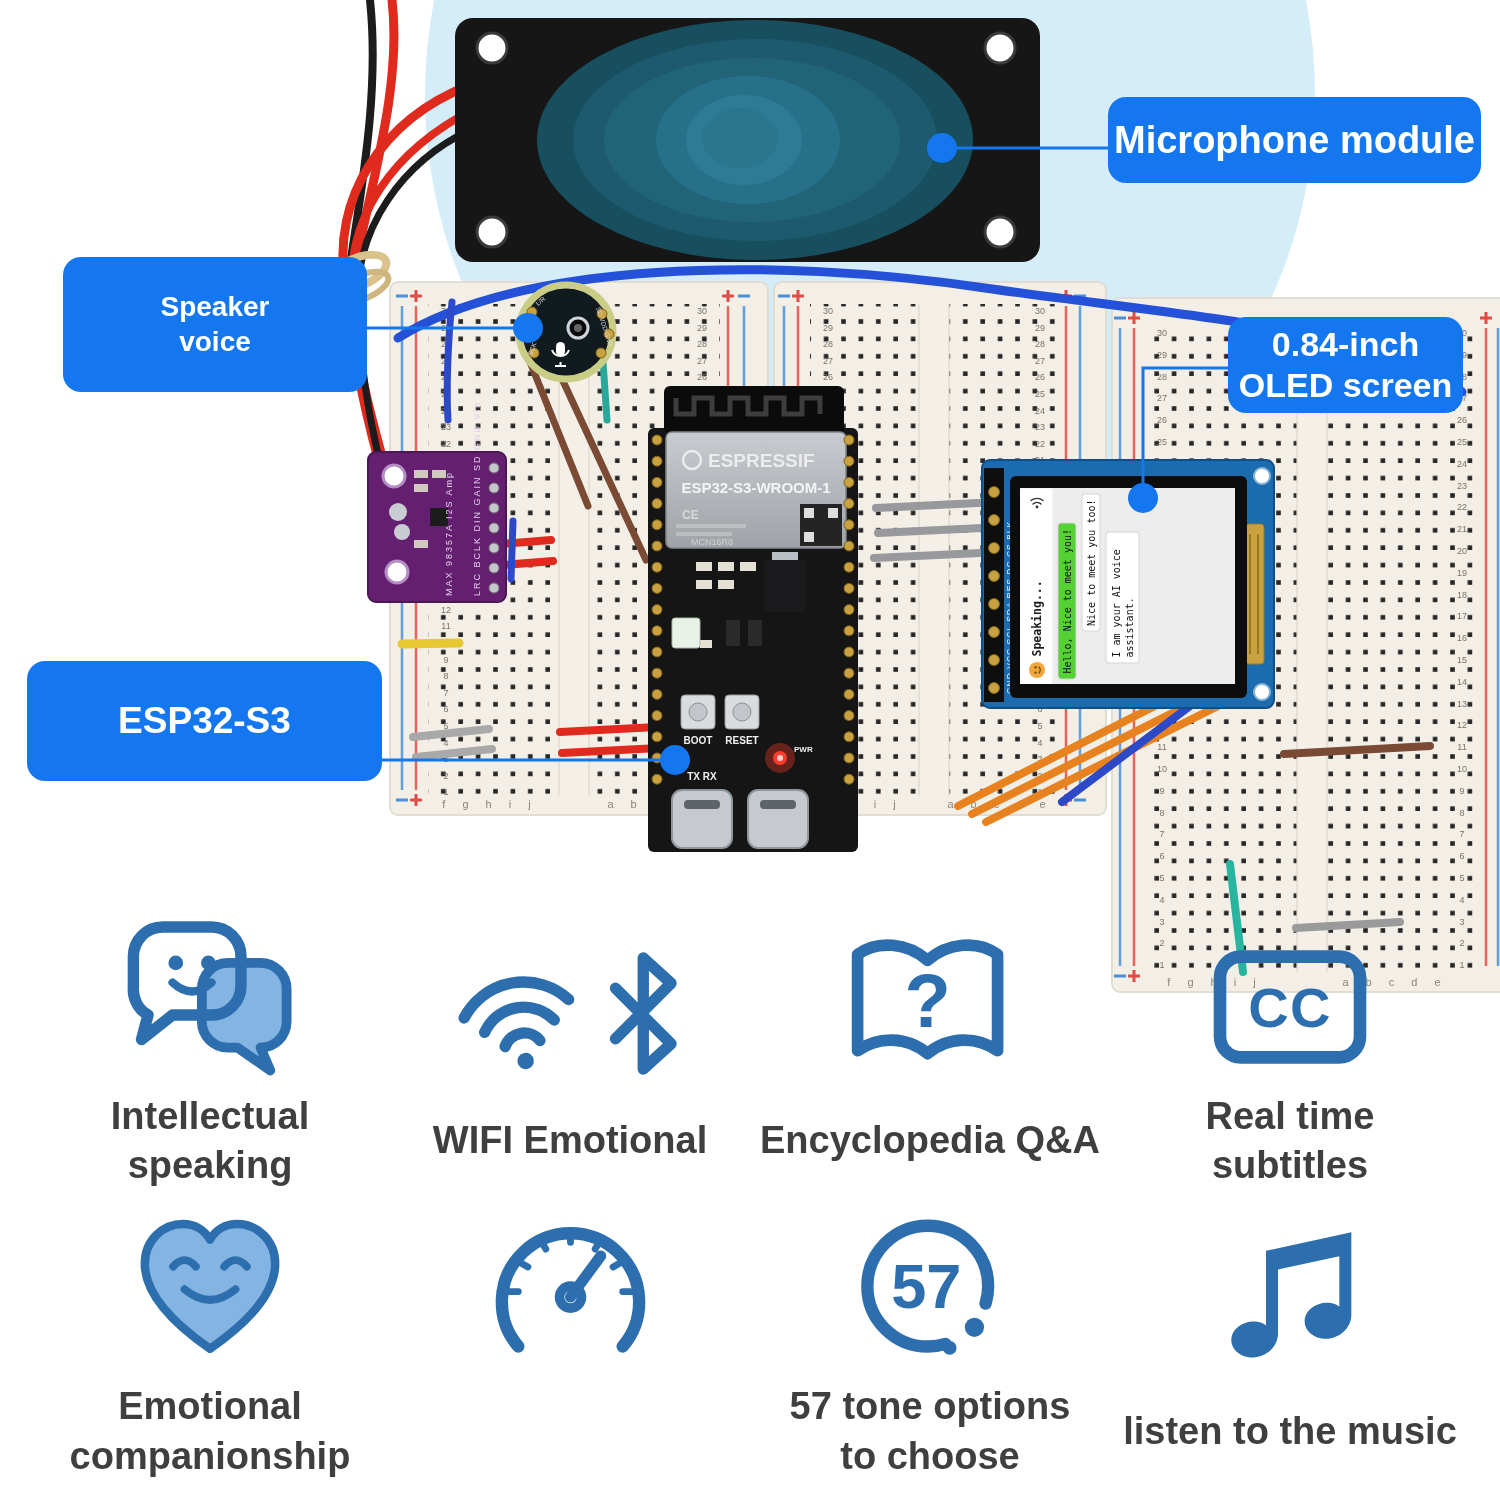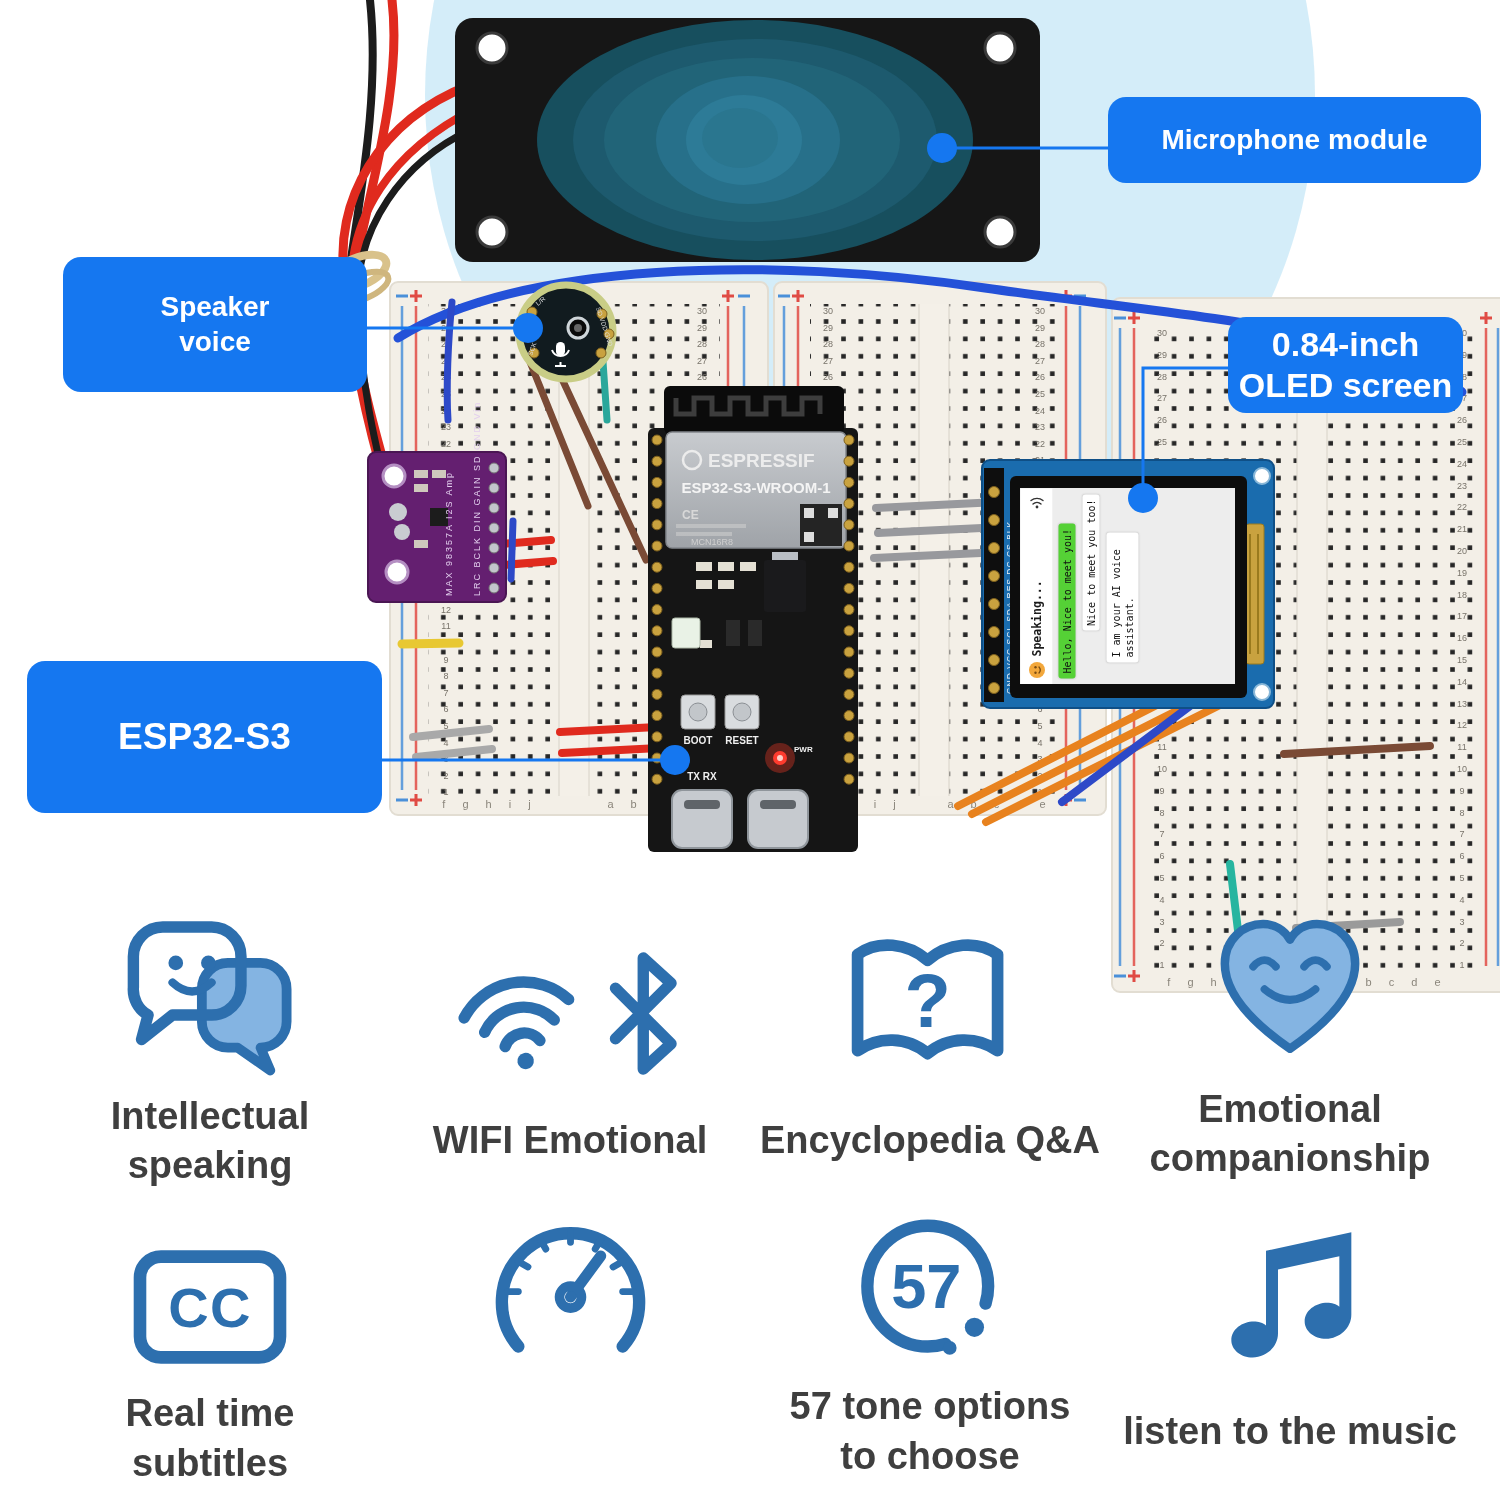--- a/index.html
+++ b/index.html
@@ -23,24 +23,24 @@
   .shield-tiny{font:9px "Liberation Sans",sans-serif;fill:#cfcfcf;text-anchor:middle;}
   .board-small{font:700 10px "Liberation Sans",sans-serif;fill:#f0f0f0;text-anchor:middle;}
   .board-tiny{font:700 8px "Liberation Sans",sans-serif;fill:#f0f0f0;}
   .pin-rot{font:8.5px "Liberation Sans",sans-serif;fill:#eaf2f8;letter-spacing:1px;}
   .mic-lab{font:6.5px "Liberation Sans",sans-serif;fill:#dddddd;}
   .amp-rot{font:9px "Liberation Sans",sans-serif;fill:#e3cfee;letter-spacing:2px;}
 
   .callout{position:absolute;background:var(--accent-blue);color:#fff;border-radius:18px;
            display:flex;flex-direction:column;align-items:center;justify-content:center;
            text-align:center;font-weight:700;line-height:1.22;z-index:4;}
-  #callout-mic{left:1108px;top:97px;width:373px;height:86px;font-size:28px;}
+  #callout-mic{left:1108px;top:97px;width:373px;height:86px;font-size:38px;}
   #callout-speaker{left:63px;top:257px;width:304px;height:135px;font-size:28px;}
   #callout-oled{left:1228px;top:317px;width:235px;height:96px;font-size:34px;}
-  #callout-esp{left:27px;top:661px;width:355px;height:152px;font-size:37px;}
+  #callout-esp{left:27px;top:661px;width:355px;height:120px;font-size:37px;}
 
   
   #oled-screen{position:absolute;left:1020px;top:488px;width:215px;height:196px;overflow:hidden;
                background:#ededed;z-index:2;}
   #oled-rot{position:absolute;left:9.5px;top:-9.5px;width:196px;height:215px;
             transform:rotate(-90deg);display:flex;flex-direction:column;
             font-family:"DejaVu Sans Mono",monospace;}
   #oled-header{height:32px;background:#ffffff;display:flex;align-items:center;gap:5px;
                padding:0 6px;flex:0 0 auto;}
   #oled-status{font-size:11.5px;font-weight:700;color:#1b1b1b;flex:1;}
@@ -586,43 +586,43 @@
         <svg width="175" height="146" viewBox="0 0 120 100">
           <path class="ic" stroke-width="8" d="M10 16 C24 6,44 8,58 20 C72 8,92 6,106 16 L106 82 C92 72,72 72,58 84 C44 72,24 72,10 82 Z"></path>
           <text class="ic-text" x="58" y="66" font-size="52">?</text>
         </svg>
       </div>
       <div class="f-label">
         <span>Encyclopedia Q&amp;A</span>
       </div>
     </div>
 
+    <div class="fcell">
+      <div class="icon-area">
+        <svg width="168" height="140" viewBox="0 0 120 100">
+          <rect class="ic" stroke-width="9" x="10" y="14" width="100" height="72" rx="15"></rect>
+          <text class="ic-text" x="60" y="64" font-size="40" letter-spacing="1">CC</text>
+        </svg>
+      </div>
+      <div class="f-label">
+        <span>Real time</span>
+          <span>subtitles</span>
+      </div>
+    </div>
+
     <div class="fcell r2">
       <div class="icon-area">
         <svg width="170" height="156" viewBox="0 0 120 110">
           <path class="ic-fill" stroke-width="6" d="M60 100 C34 82,14 62,14 40 C14 23,27 12,41 12 C49 12,56 16,60 23 C64 16,71 12,79 12 C93 12,106 23,106 40 C106 62,86 82,60 100 Z"></path>
           <path class="ic" stroke-width="5.5" d="M34 42 q8 -9 16 0 M70 42 q8 -9 16 0 M42 58 q18 15 36 0"></path>
         </svg>
       </div>
       <div class="f-label">
         <span>Emotional</span>
           <span>companionship</span>
-      </div>
-    </div>
-
-    <div class="fcell">
-      <div class="icon-area">
-        <svg width="168" height="140" viewBox="0 0 120 100">
-          <rect class="ic" stroke-width="9" x="10" y="14" width="100" height="72" rx="15"></rect>
-          <text class="ic-text" x="60" y="64" font-size="40" letter-spacing="1">CC</text>
-        </svg>
-      </div>
-      <div class="f-label">
-        <span>Real time</span>
-          <span>subtitles</span>
       </div>
     </div>
 
     <div class="fcell r2">
       <div class="icon-area">
         <svg width="165" height="151" viewBox="0 0 120 110">
           <path class="ic" stroke-width="9" d="M22 98 A 50 50 0 1 1 98 98"></path>
           <g class="ic" stroke-width="5">
             <path d="M60 14 V22 M38 20 L42 27 M22 36 L29 40 M82 20 L78 27 M98 36 L91 40 M14 58 L22 58 M106 58 L98 58"></path>
           </g>

